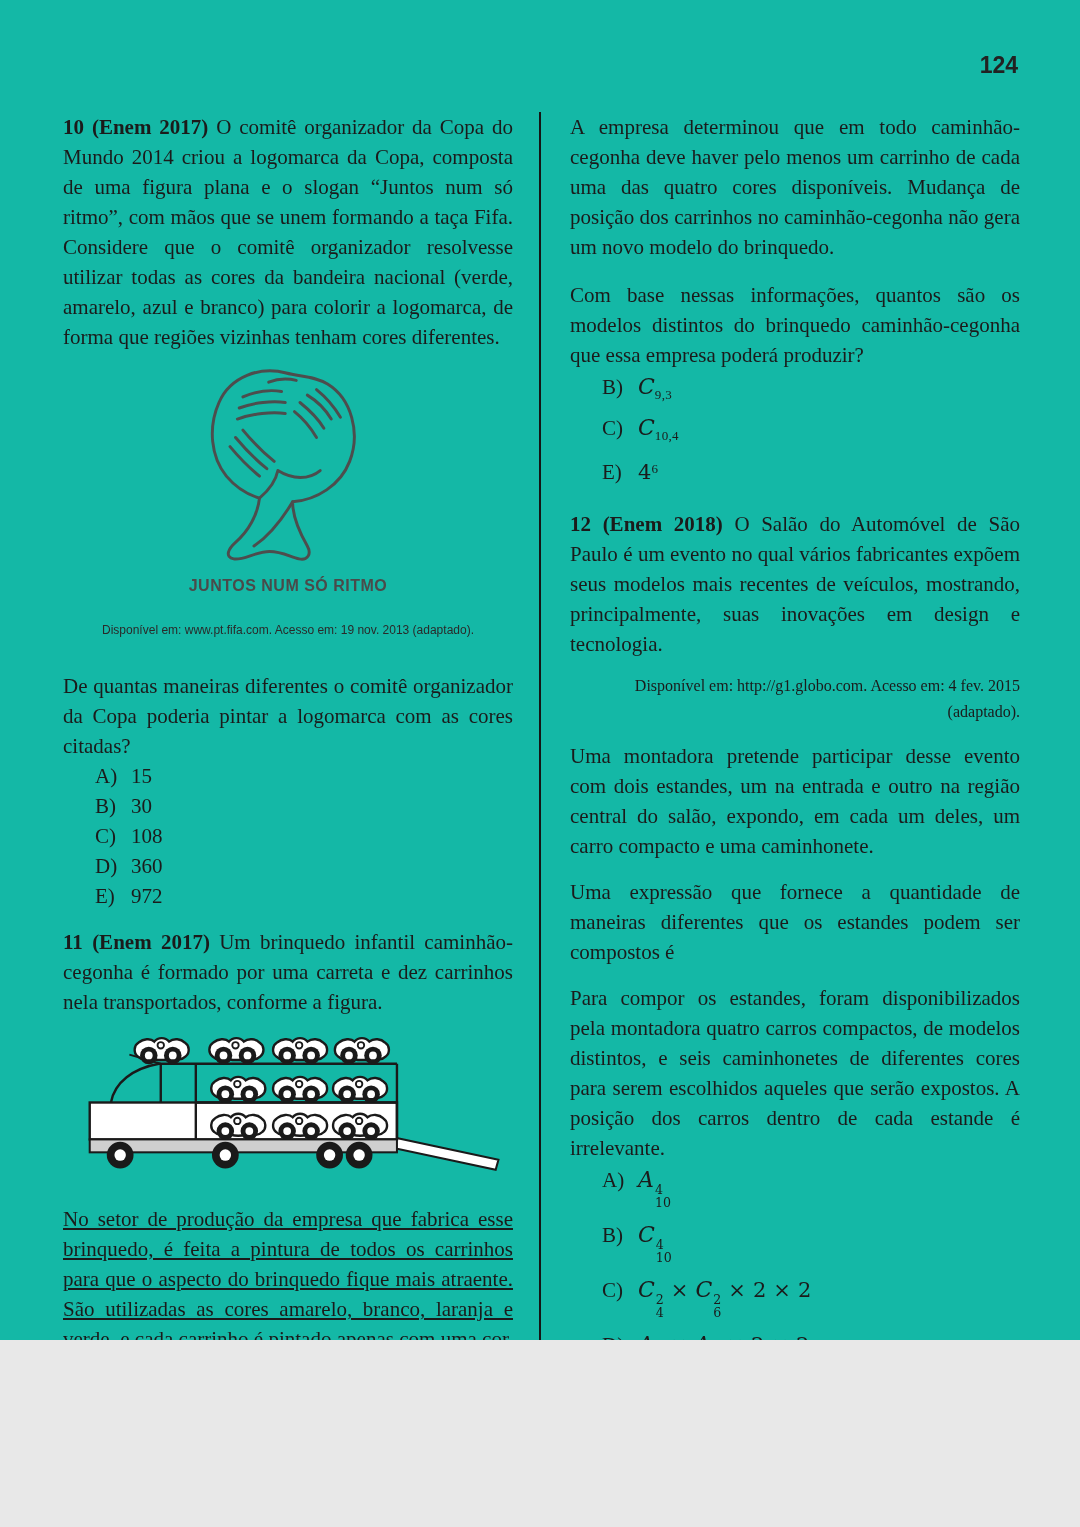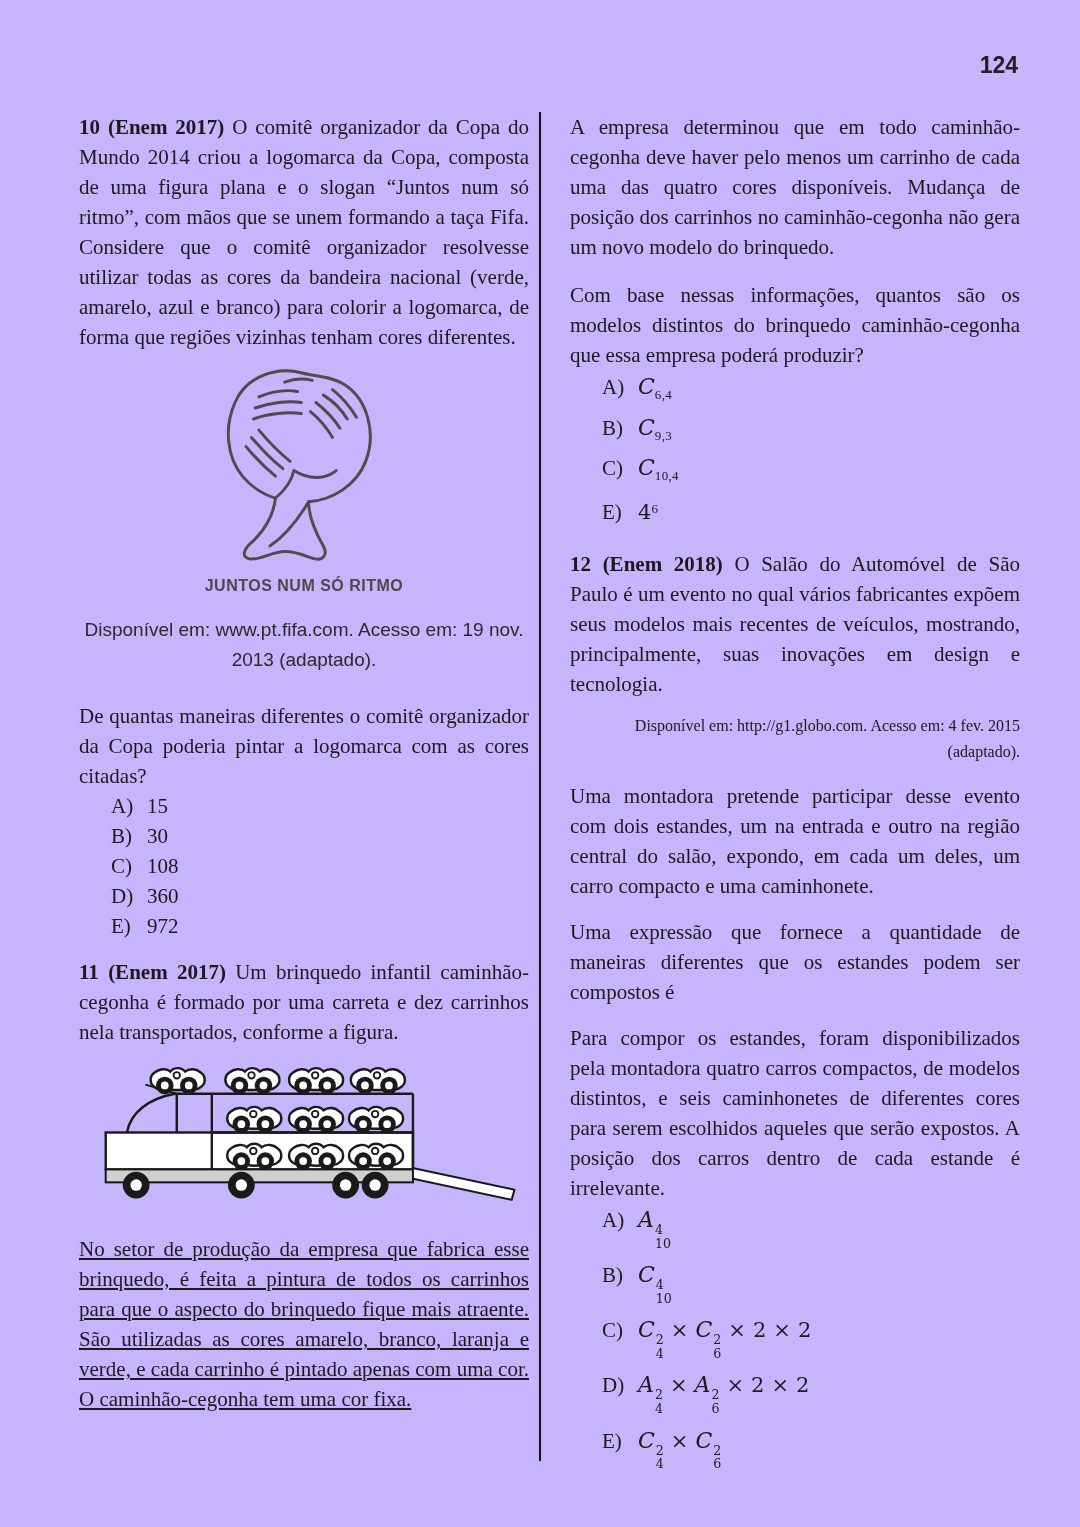--- a/index.html
+++ b/index.html
@@ -1,30 +1,30 @@
 <!DOCTYPE html>
 <html><head>
 <meta charset="utf-8">
 <style>
   html,body{margin:0;padding:0;background:#e8e8e8;}
-  .page{position:relative;width:1080px;height:1527px;background:#c4b5fd;margin:0 auto;overflow:hidden;
+  .page{position:relative;width:1080px;height:1340px;background:#14b8a6;margin:0 auto;overflow:hidden;
         font-family:"Liberation Serif",serif;color:#1b1b1b;}
   .pagenum{position:absolute;top:52px;left:940px;width:78px;text-align:right;
            font-family:"Liberation Sans",sans-serif;font-size:23px;font-weight:600;color:#222;}
   .divider{position:absolute;left:539px;top:112px;width:2px;height:1349px;background:#151515;}
-  .col{position:absolute;top:112px;width:450px;font-size:21px;line-height:30px;text-align:justify;margin-left:16px;}
+  .col{position:absolute;top:112px;width:450px;font-size:21px;line-height:30px;text-align:justify;}
   .col-left{left:63px;}
-  .col-right{left:554px;}
+  .col-right{left:570px;}
   p{margin:0;}
   .qtag{font-weight:bold;}  .mt14{margin-top:14px;} .mt16{margin-top:16px;}
   .mt18{margin-top:18px;} .mt20{margin-top:20px;} .mt24{margin-top:24px;text-decoration:underline;} .mt26{margin-top:26px;}
   .figure{text-align:center;}
   .fig-caption{font-family:"Liberation Sans",sans-serif;font-size:16px;font-weight:bold;
                letter-spacing:.5px;color:#4a4a4a;text-align:center;margin-top:2px;}
-  .fig-source{font-family:"Liberation Sans",sans-serif;font-size:19px;color:#2a2a2a;
+  .fig-source{font-family:"Liberation Sans",sans-serif;font-size:12px;color:#2a2a2a;
               text-align:center;margin-top:14px;}
   .src-serif{font-size:16px;line-height:26px;text-align:right;}
   ul.opts{list-style:none;margin:0;padding:0 0 0 32px;text-align:left;}
   ul.opts li{line-height:30px;}
   ul.opts-math li{line-height:33px;}
   ul.opts-math2 li{line-height:33px;margin-bottom:8px;}
   .olabel{display:inline-block;min-width:36px;}
   .mvar{font-family:"DejaVu Serif",serif;font-style:italic;font-size:22px;}
   .mnum{font-family:"DejaVu Serif",serif;font-size:21px;}
   .mop{font-family:"DejaVu Serif",serif;margin:0 7px;}
@@ -134,21 +134,20 @@
     <p class="mt24">No setor de produção da empresa que fabrica esse brinquedo, é feita a pintura de todos os carrinhos para que o aspecto do brinquedo fique mais atraente. São utilizadas as cores amarelo, branco, laranja e verde, e cada carrinho é pintado apenas com uma cor. O caminhão-cegonha tem uma cor fixa.</p>
 
   </div>
 
   <div class="col col-right">
 
     <p>A empresa determinou que em todo caminhão-cegonha deve haver pelo menos um carrinho de cada uma das quatro cores disponíveis. Mudança de posição dos carrinhos no caminhão-cegonha não gera um novo modelo do brinquedo.</p>
     <p class="mt18">Com base nessas informações, quantos são os modelos distintos do brinquedo caminhão-cegonha que essa empresa poderá produzir?</p>
 
     <ul class="opts opts-math mt18">
-      <li><span class="olabel">A)</span><span><span class="mvar">C</span><sub class="msub">6,4</sub></span></li>
       <li><span class="olabel">B)</span><span><span class="mvar">C</span><sub class="msub">9,3</sub></span></li>
       <li><span class="olabel">C)</span><span><span class="mvar">C</span><sub class="msub">10,4</sub></span></li>
       <li><span class="olabel">E)</span><span><span class="mnum">4</span><sup class="msup">6</sup></span></li>
     </ul>
 
     <p class="mt20"><b class="qtag">12 (Enem 2018)</b> <span>O Salão do Automóvel de São Paulo é um evento no qual vários fabricantes expõem seus modelos mais recentes de veículos, mostrando, principalmente, suas inovações em design e tecnologia.</span></p>
 
     <div class="src-serif mt14">
       <div>Disponível em: http://g1.globo.com. Acesso em: 4 fev. 2015</div>
       <div>(adaptado).</div>

